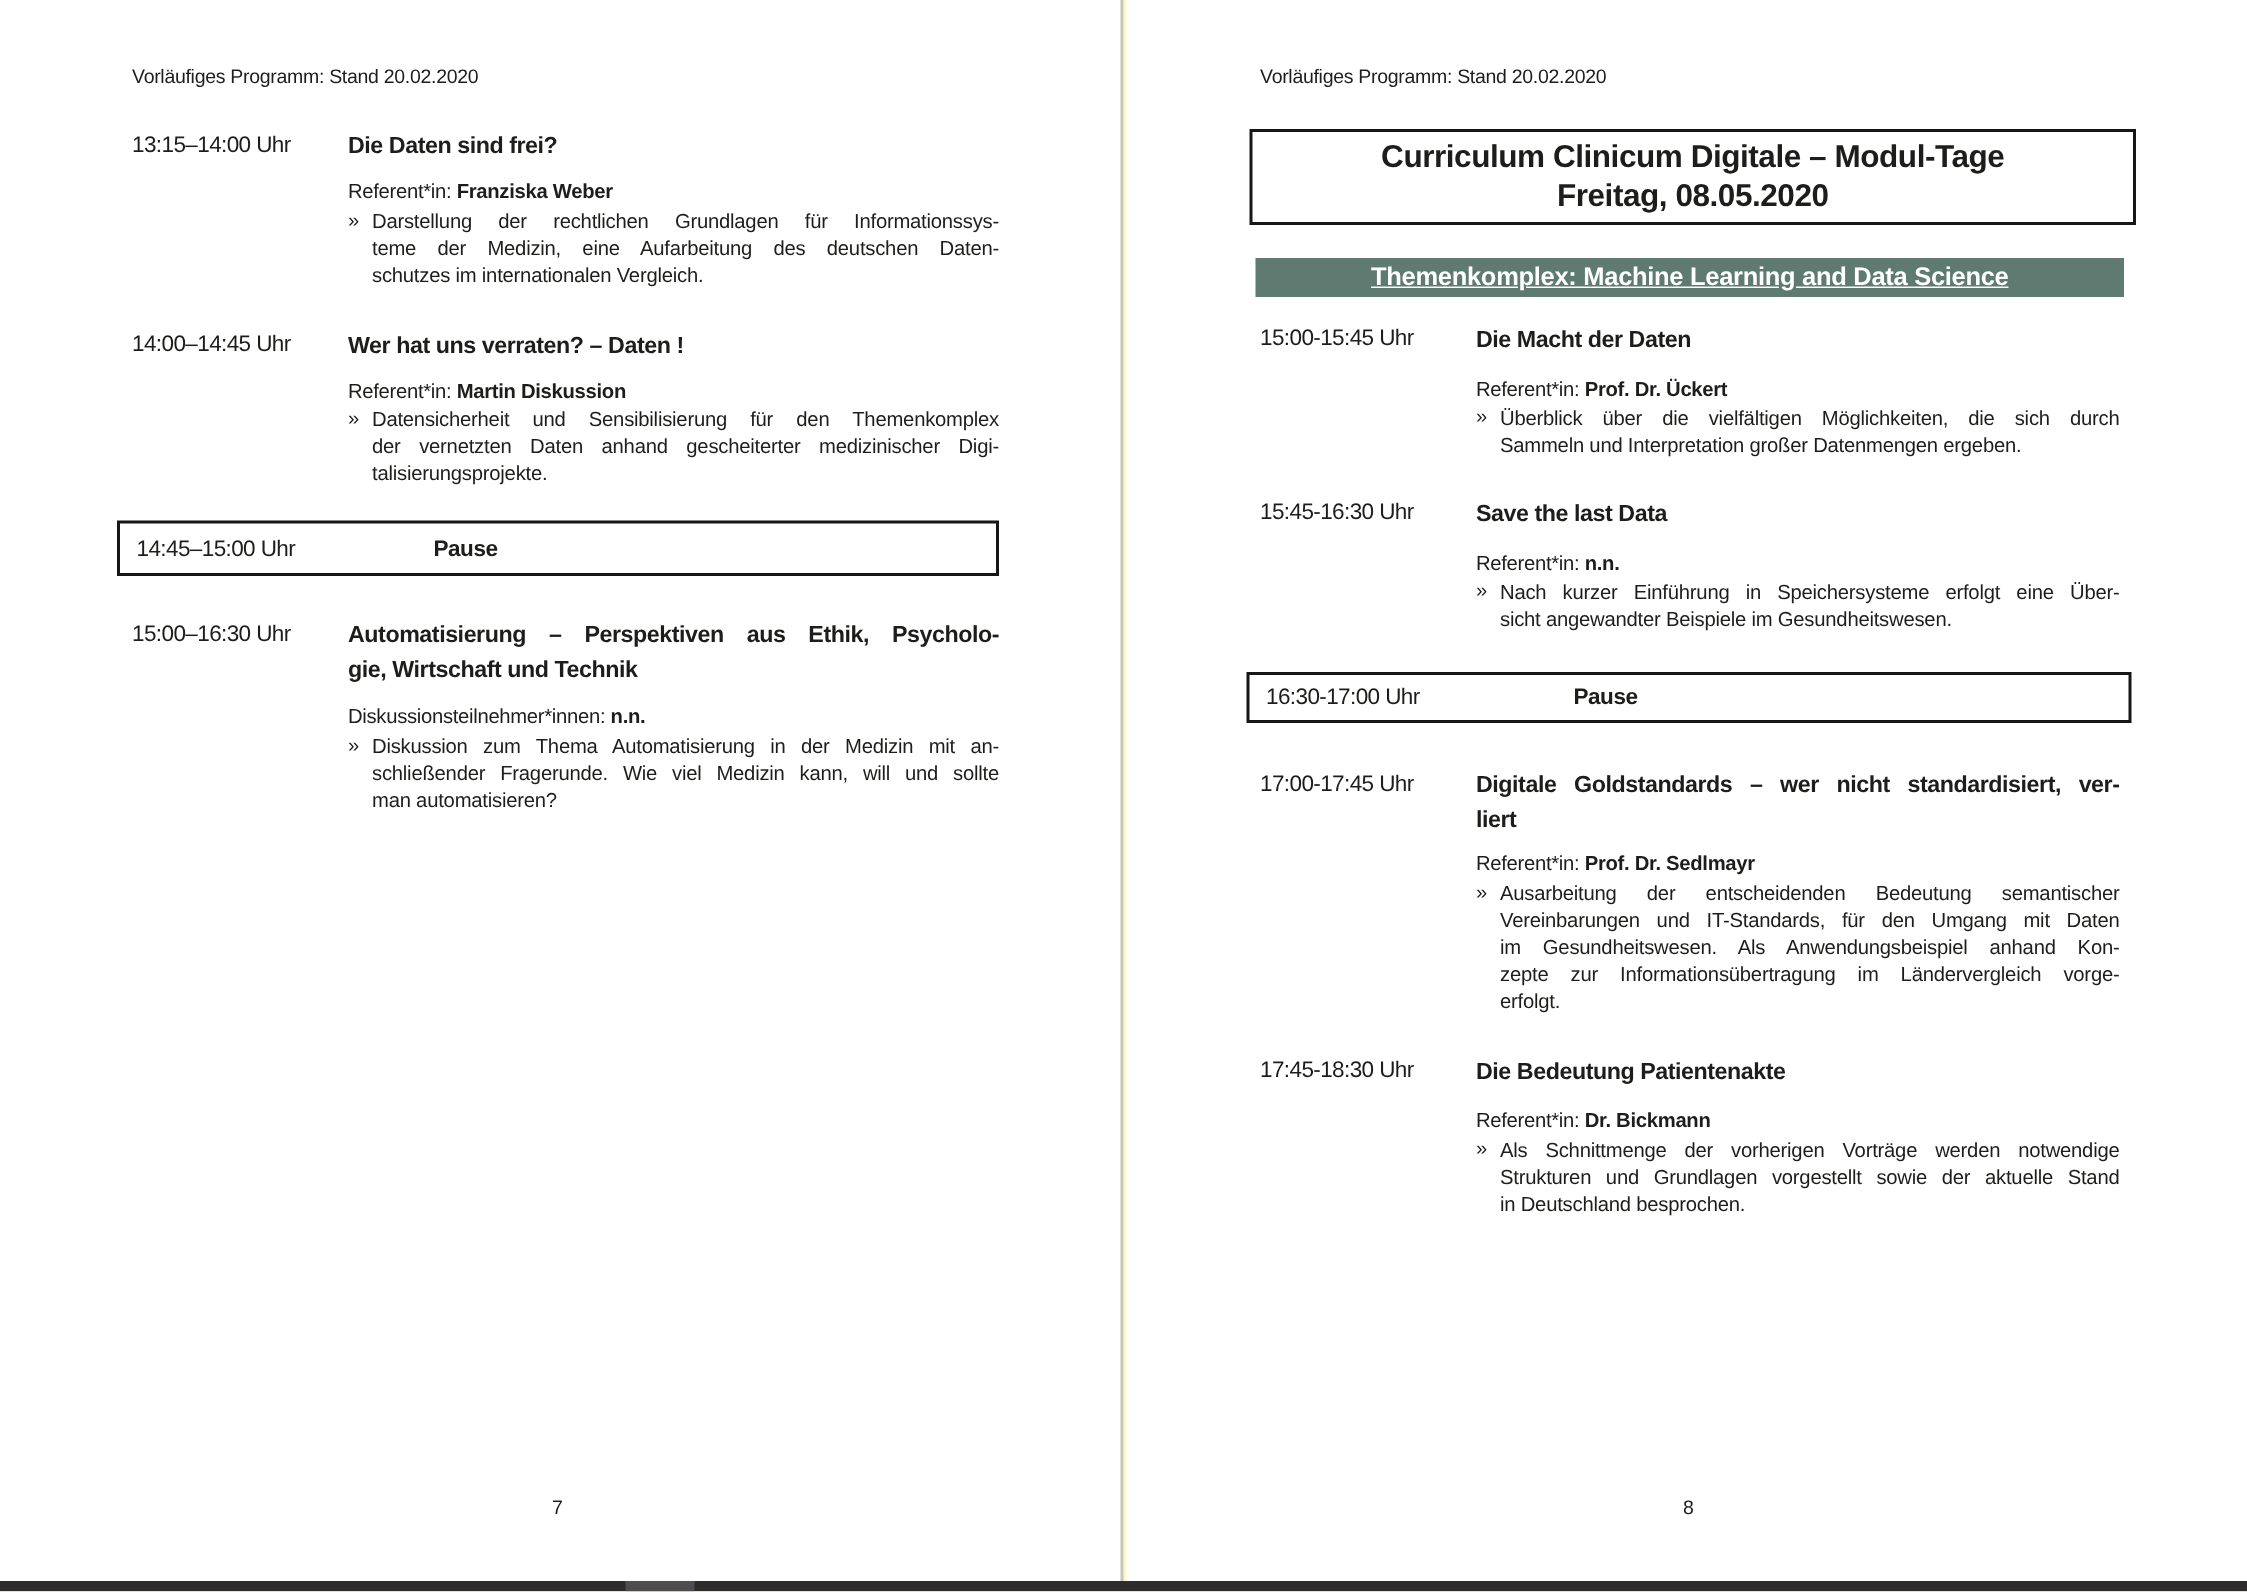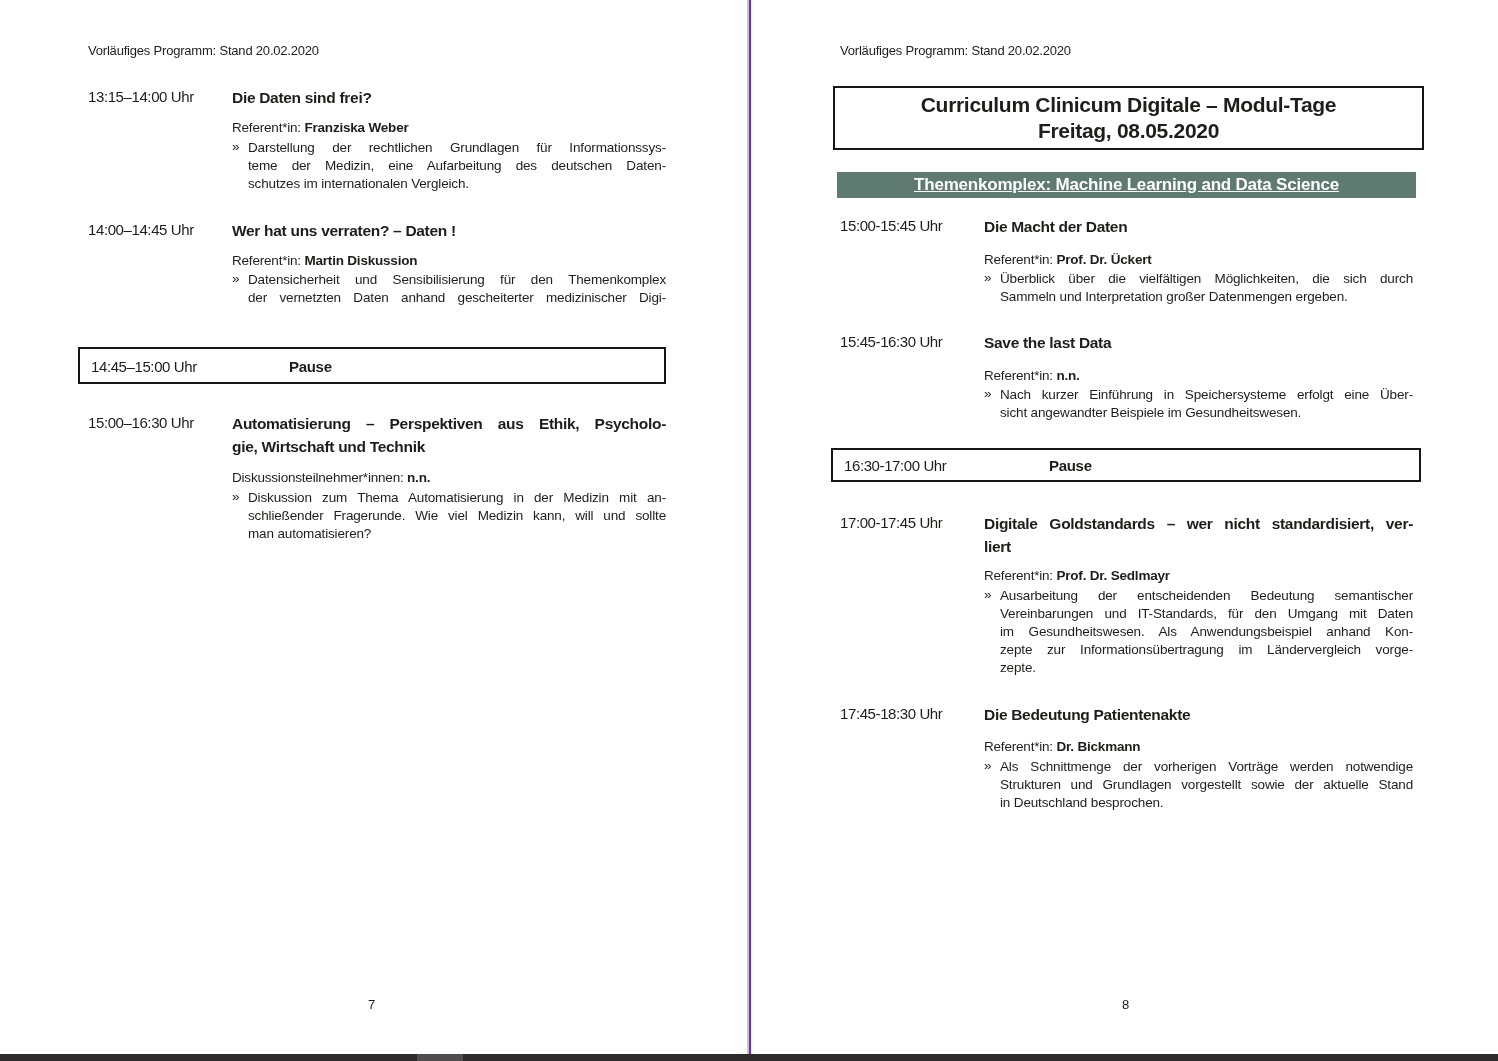--- a/index.html
+++ b/index.html
@@ -1,17 +1,17 @@
 <!DOCTYPE html>
 <html><head>
 <meta charset="utf-8">
 <style>
   html,body{margin:0;padding:0;background:#ffffff;}
   .screen{
-    position:relative;width:1498px;height:1061px;background:#6d28d9;
+    position:relative;width:1498px;height:1061px;background:#fef9c3;
     font-family:"Liberation Sans", sans-serif;color:#1d1d1b;overflow:hidden;
   }
   .page{position:absolute;top:0;height:1054px;background:#ffffff;}
   .page-left{left:0;width:747px;}
   .page-right{left:751px;width:747px;}
   .divider{position:absolute;left:747px;top:0;width:2px;height:1054px;background:#c6c6c6;}
 
   .hdr{position:absolute;font-size:13px;letter-spacing:-0.2px;white-space:nowrap;}
   .time{position:absolute;font-size:15px;letter-spacing:-0.4px;white-space:nowrap;}
   .stitle{position:absolute;font-weight:bold;font-size:15.5px;letter-spacing:-0.3px;line-height:23px;white-space:nowrap;}
@@ -69,20 +69,21 @@
 
     <div>
       <div class="time" style="left:88px;top:221px">14:00–14:45 Uhr</div>
       <div class="stitle" style="left:232px;top:219px">Wer hat uns verraten? – Daten !</div>
       <div class="speaker" style="left:232px;top:253px"><span>Referent*in:</span> <b>Martin Diskussion</b></div>
       <div class="bullet" style="left:232px;top:271px;width:434px">
         <span class="bmark">»</span>
         <div class="blines">
           <div class="bline">Datensicherheit und Sensibilisierung für den Themenkomplex</div>
           <div class="bline">der vernetzten Daten anhand gescheiterter medizinischer Digi-</div>
+          <div class="bline last">talisierungsprojekte.</div>
         </div>
       </div>
     </div>
 
     <div class="pausebox" style="left:78px;top:347px;width:584px;height:33px">
       <span class="ptime">14:45–15:00 Uhr</span>
       <span class="plabel" style="left:209px">Pause</span>
     </div>
 
     <div>
@@ -157,21 +158,21 @@
         <div class="tline last">liert</div>
       </div>
       <div class="speaker" style="left:233px;top:568px"><span>Referent*in:</span> <b>Prof. Dr. Sedlmayr</b></div>
       <div class="bullet" style="left:233px;top:587px;width:429px">
         <span class="bmark">»</span>
         <div class="blines">
           <div class="bline">Ausarbeitung der entscheidenden Bedeutung semantischer</div>
           <div class="bline">Vereinbarungen und IT-Standards, für den Umgang mit Daten</div>
           <div class="bline">im Gesundheitswesen. Als Anwendungsbeispiel anhand Kon-</div>
           <div class="bline">zepte zur Informationsübertragung im Ländervergleich vorge-</div>
-          <div class="bline last">zepte.</div>
+          <div class="bline last">erfolgt.</div>
         </div>
       </div>
     </div>
 
     <div>
       <div class="time" style="left:89px;top:705px">17:45-18:30 Uhr</div>
       <div class="stitle" style="left:233px;top:703px">Die Bedeutung Patientenakte</div>
       <div class="speaker" style="left:233px;top:739px"><span>Referent*in:</span> <b>Dr. Bickmann</b></div>
       <div class="bullet" style="left:233px;top:758px;width:429px">
         <span class="bmark">»</span>

